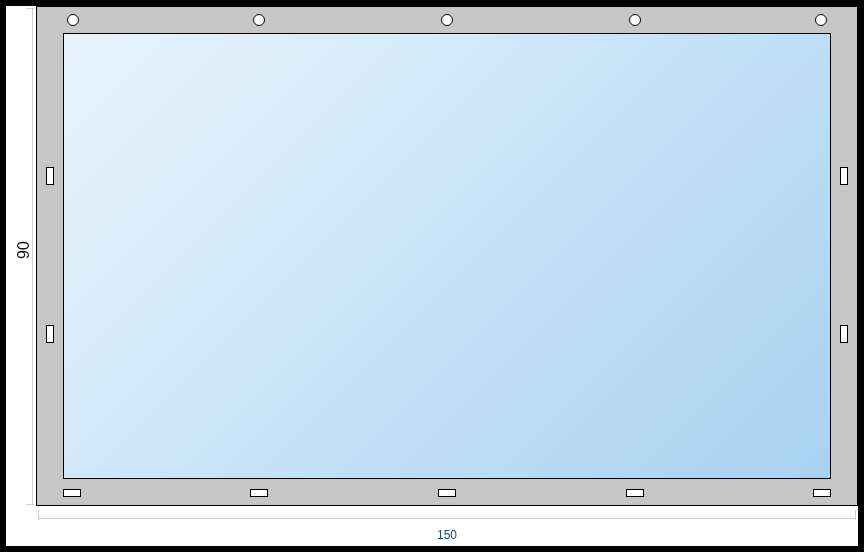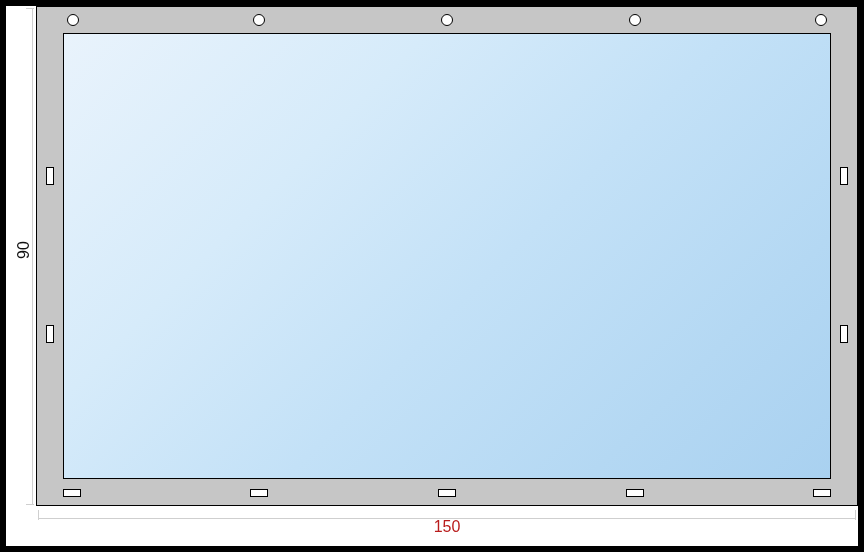--- a/index.html
+++ b/index.html
@@ -3,21 +3,21 @@
 <meta charset="utf-8">
 <style>
   html,body{margin:0;padding:0;background:#000;font-family:Arial,Helvetica,sans-serif;}
   .stage{position:relative;width:864px;height:552px;background:#000;}
   
   .paper{position:absolute;left:6px;top:6px;width:852px;height:540px;background:#fff;}
   
   .dim-v{position:absolute;left:6px;top:0;bottom:52px;width:24px;display:flex;align-items:center;justify-content:center;}
   .dim-v span{transform:rotate(-90deg);font-size:16px;color:#111;}
   .dim-h{position:absolute;left:30px;right:0;bottom:0;height:30px;display:flex;align-items:flex-start;justify-content:center;}
-  .dim-h span{font-size:16px;color:#b91c1c;margin-top:2px;}
+  .dim-h span{font-size:12px;color:#0c4a6e;margin-top:12px;}
   
   .tick{position:absolute;background:#cfcfcf;}
   
   .panel{position:absolute;left:30px;top:0;width:822px;height:500px;background:#c6c6c6;border:1px solid #000;box-sizing:border-box;}
   
   .glass{position:absolute;left:26px;top:26px;right:26px;bottom:26px;border:1px solid #000;
          background:linear-gradient(135deg,#e9f3fc 0%,#d6ebfa 30%,#c3e1f7 55%,#b4d8f3 80%,#a9d1f0 100%);}
   
   .grommet{position:absolute;width:12px;height:12px;border:1.5px solid #000;border-radius:50%;background:#fff;box-sizing:border-box;}
   

